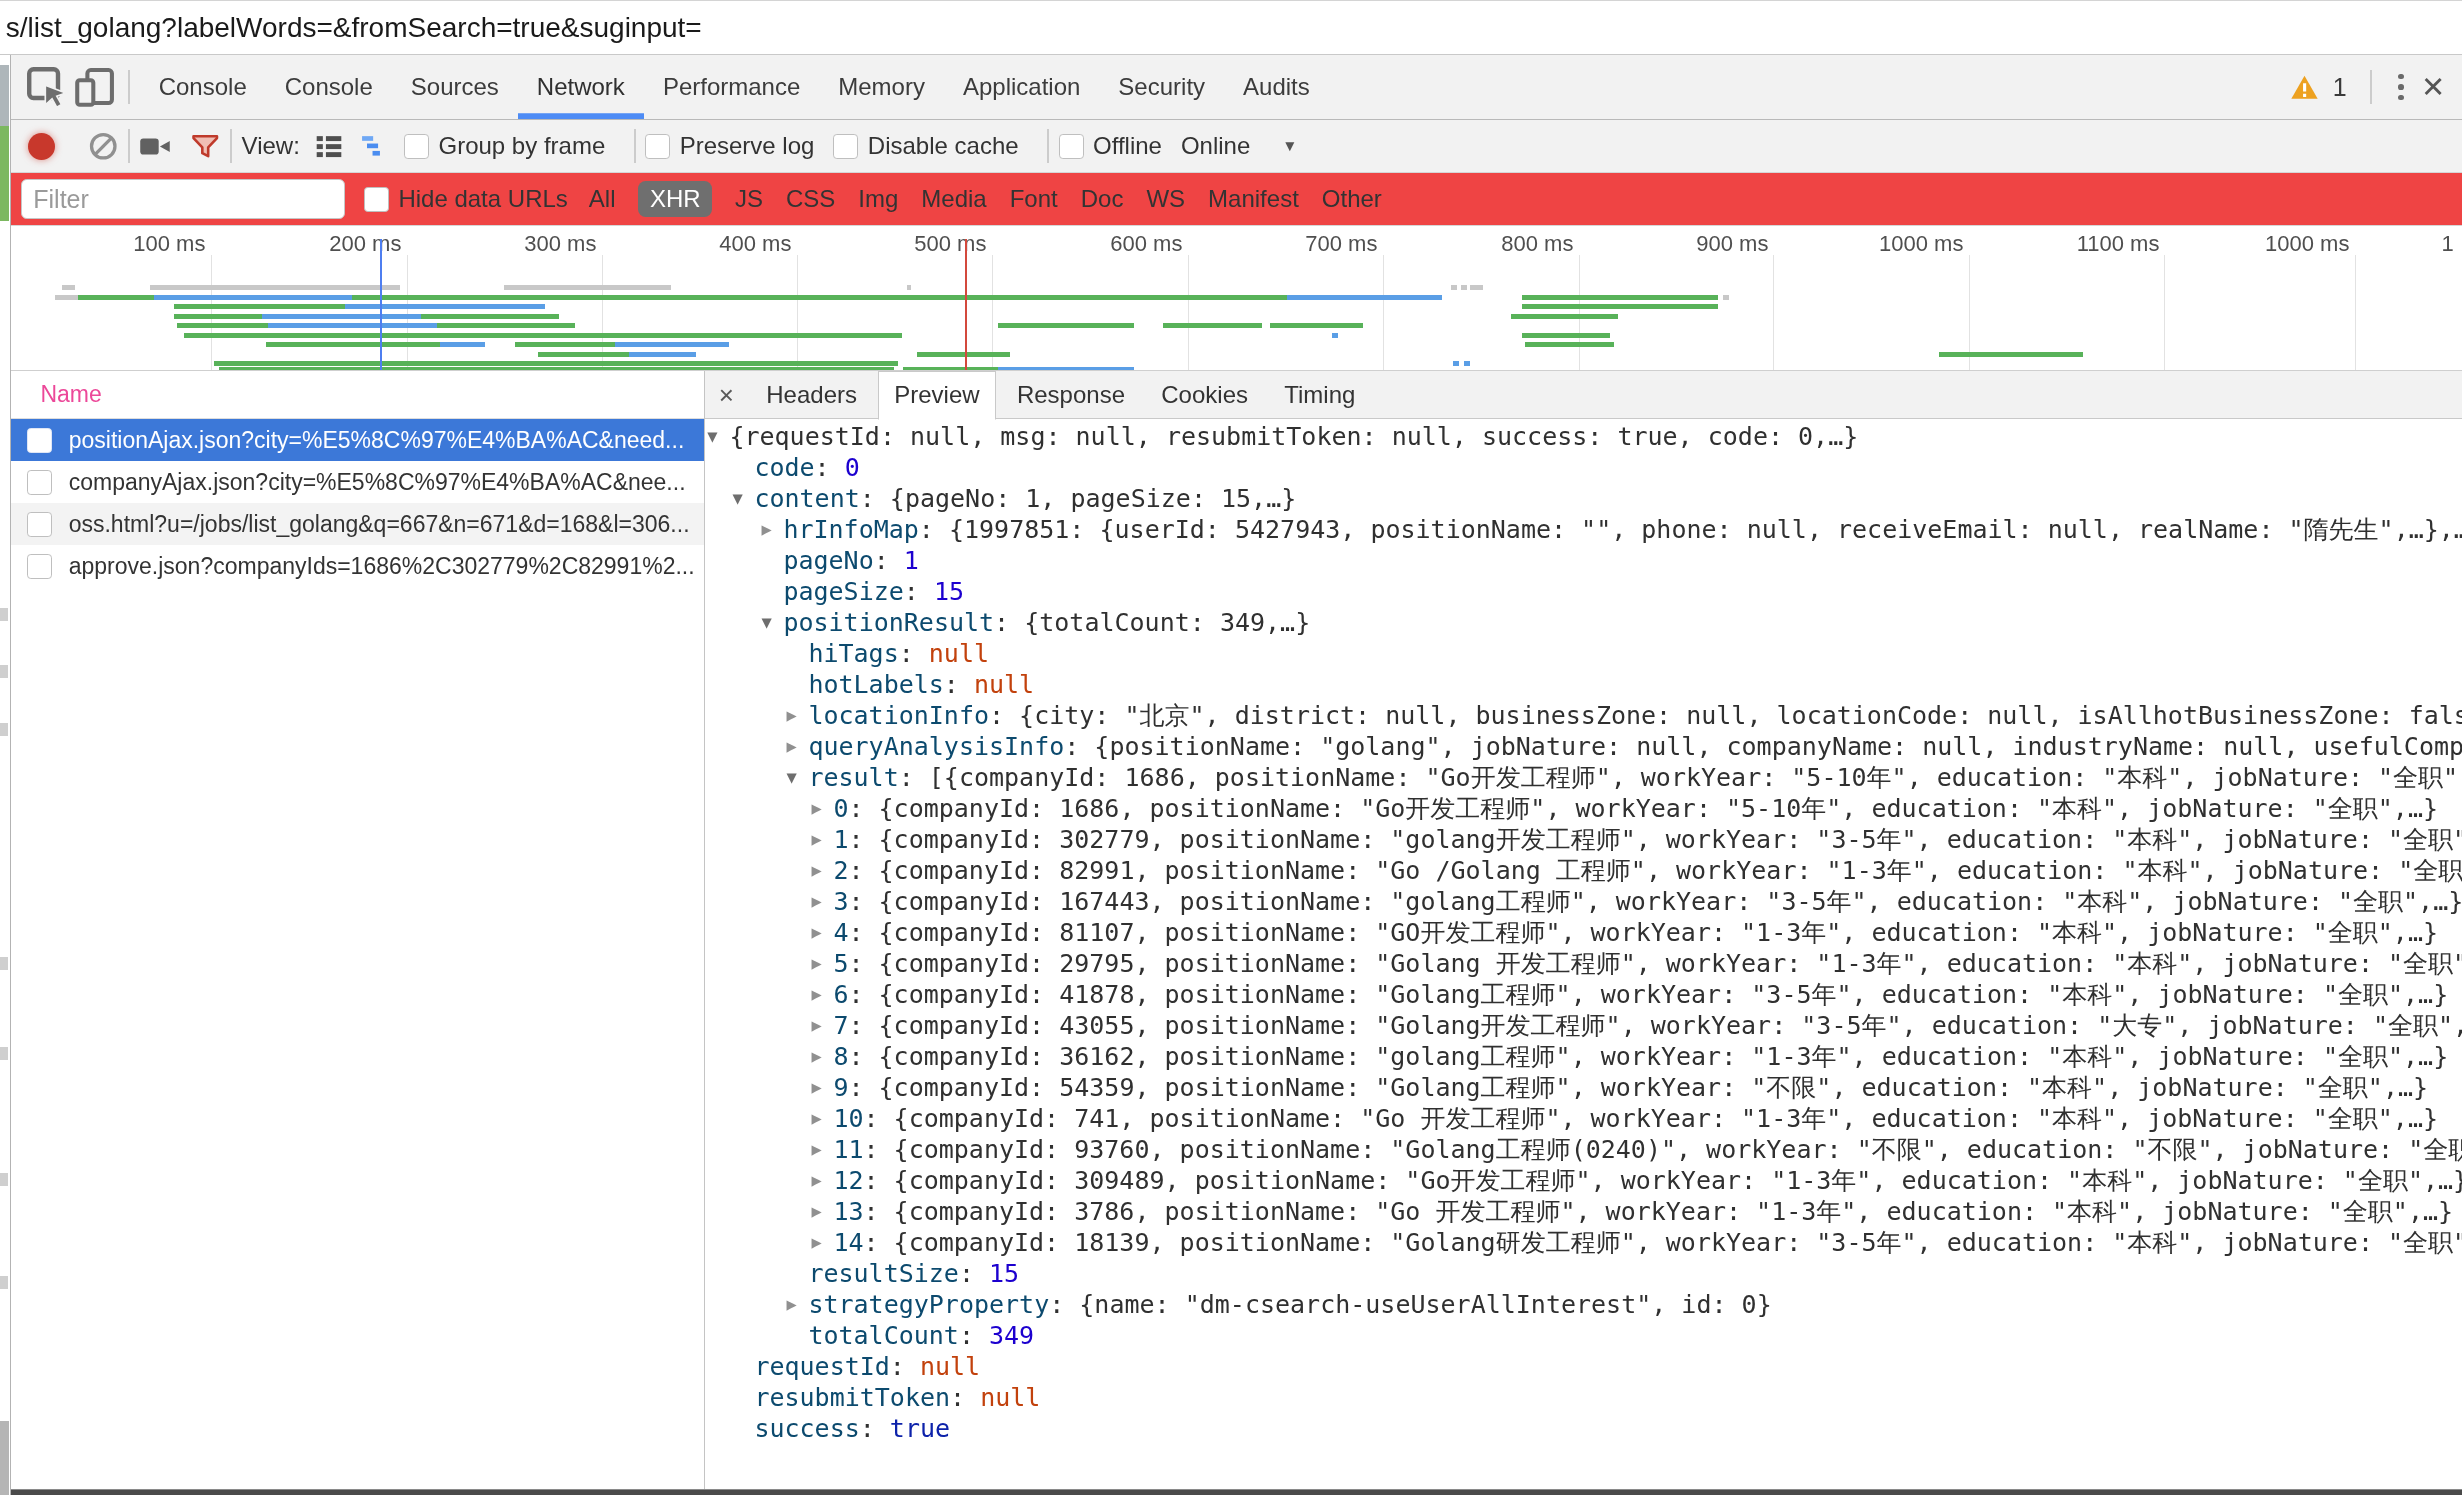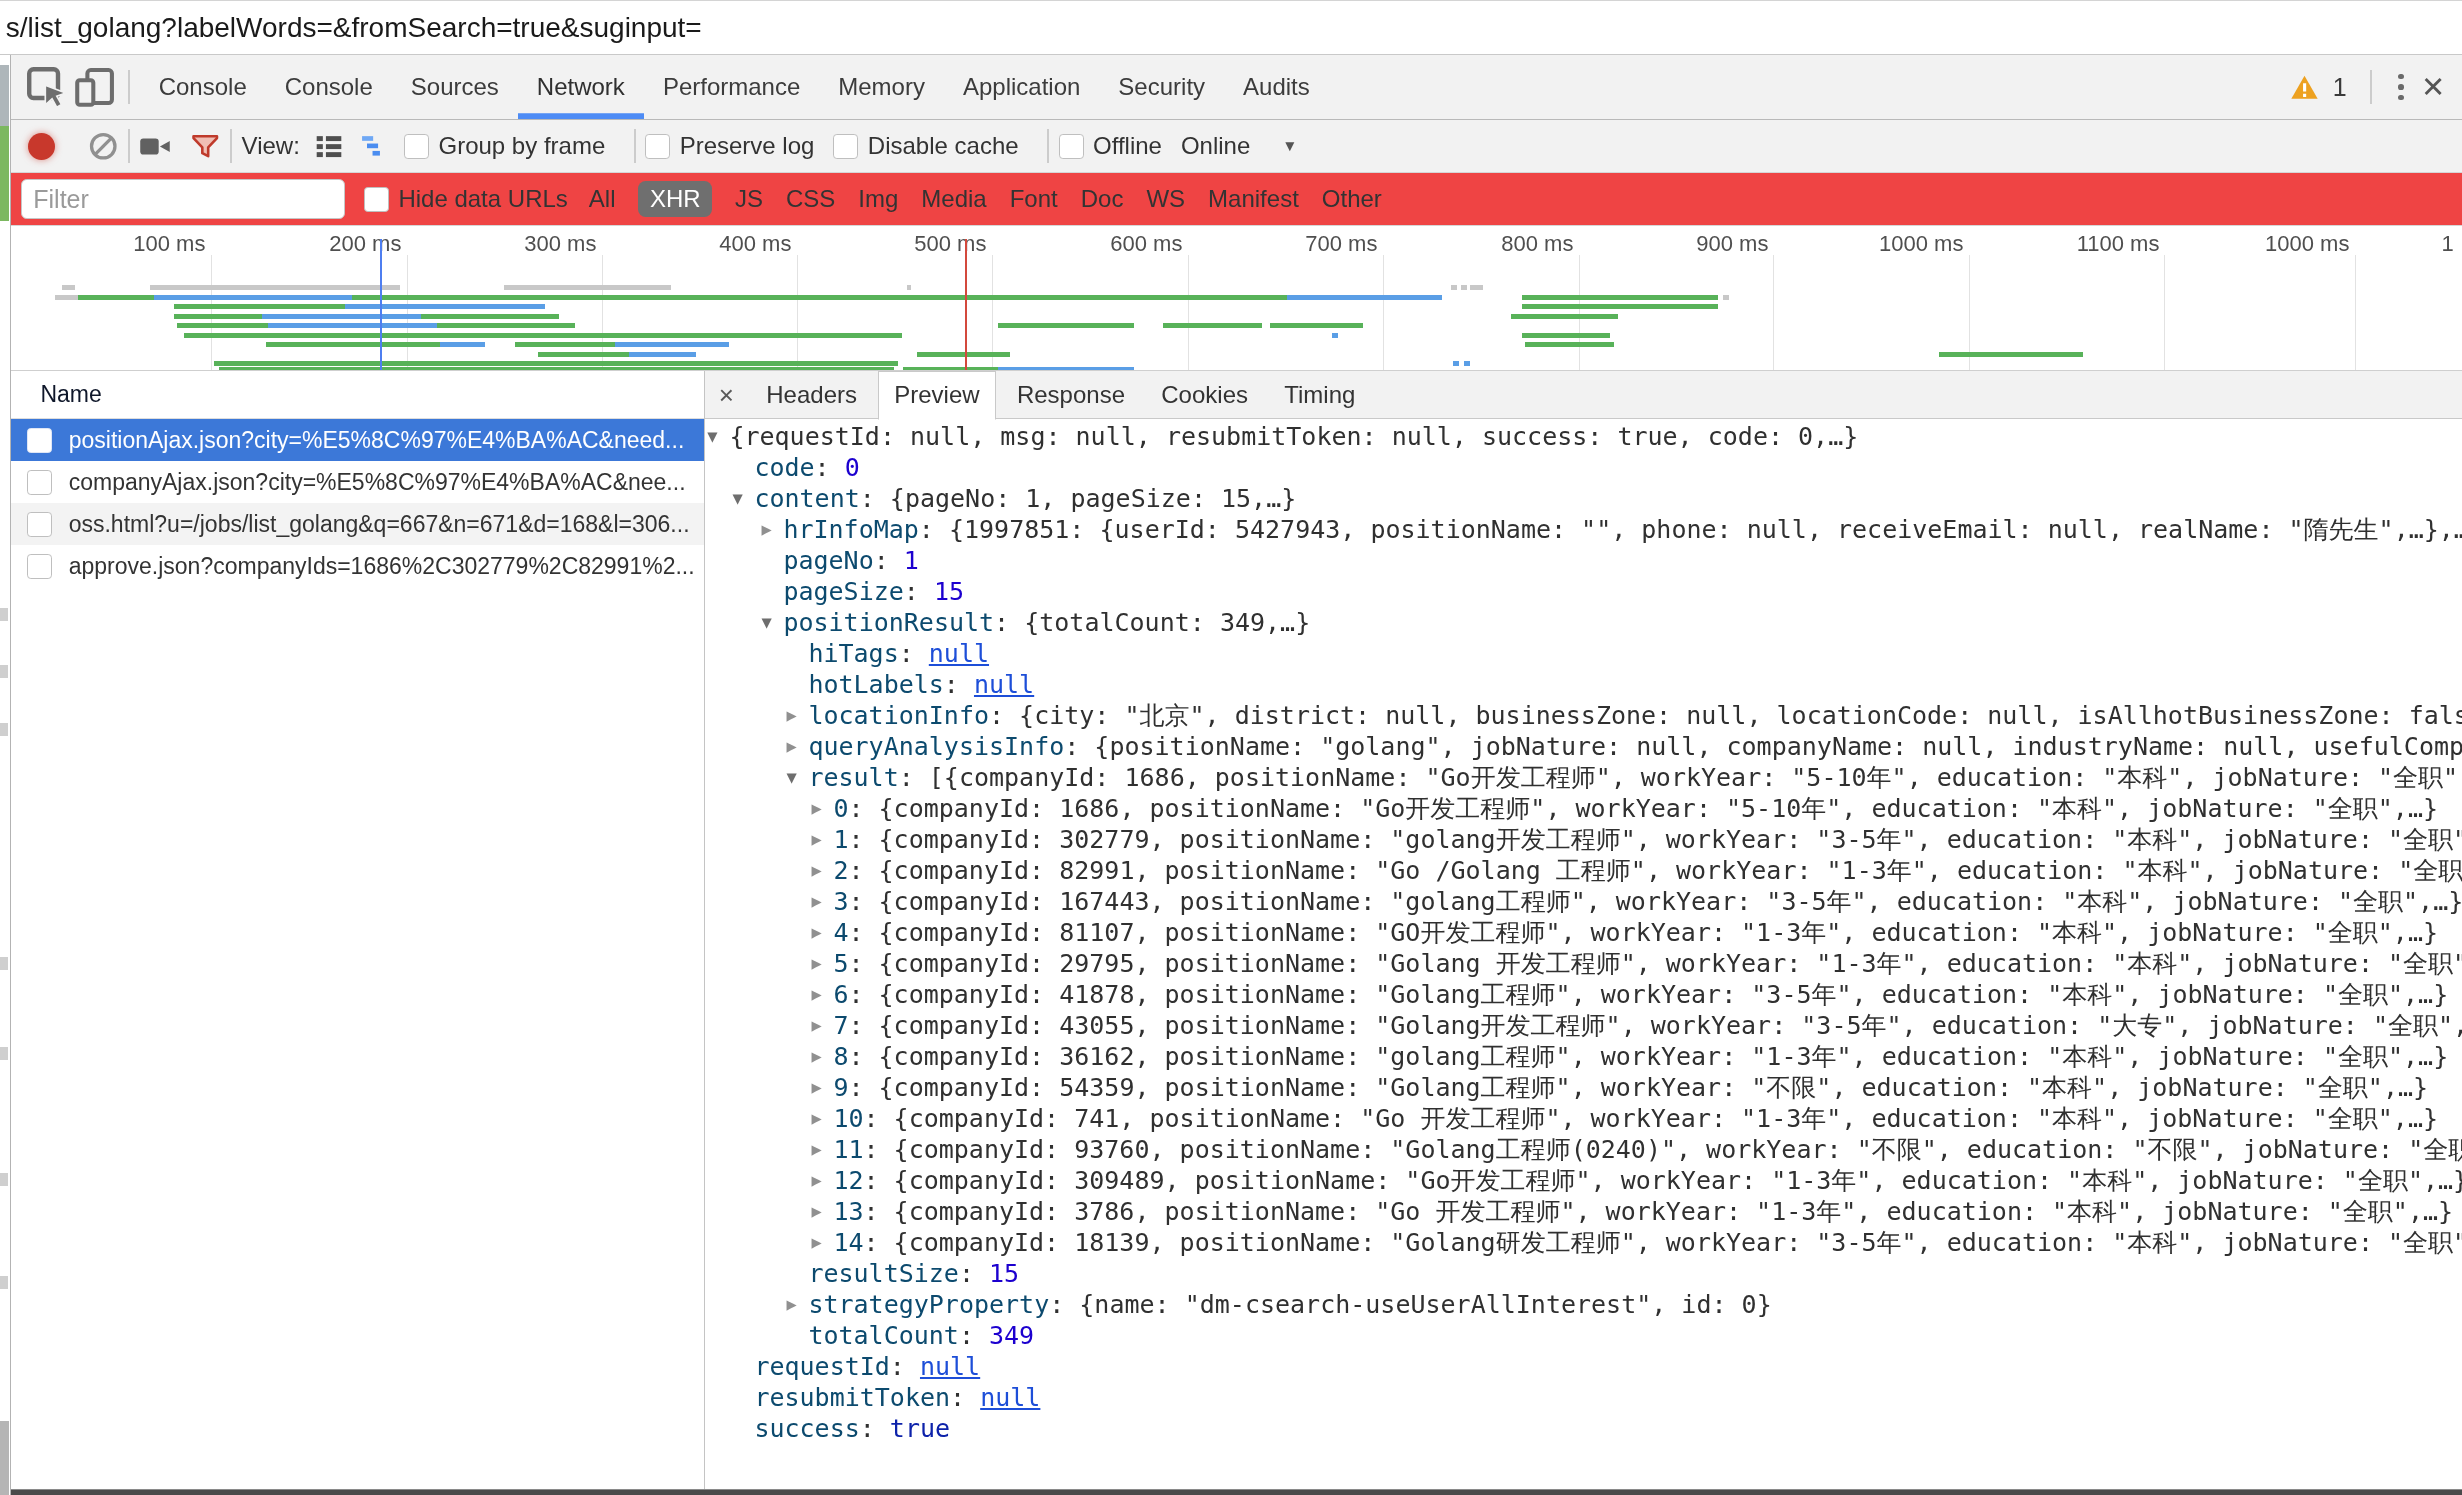--- a/index.html
+++ b/index.html
@@ -63,21 +63,21 @@
   .tick-label { position:absolute; top:4.8px; width:141px; text-align:right; font-size:22px; color:#4f4f4f;
                 white-space:nowrap; }
   .gridline { position:absolute; top:29px; height:116px; width:1px; background:#e2e2e2; }
   .bar { position:absolute; height:4.8px; }
   .evt-line { position:absolute; top:13.4px; height:132px; width:1.9px; }
 
   
   .main { flex:1; display:flex; min-height:0; }
   .left { width:694px; flex:none; border-right:1.9px solid #c4c4c4; display:flex; flex-direction:column;
           background:#fff; }
-  .name-header { height:48px; border-bottom:1.9px solid #ddd; font-size:23px; color:#0f172a;
+  .name-header { height:48px; border-bottom:1.9px solid #ddd; font-size:23px; color:#ec4899;
                  display:flex; align-items:center; padding-left:29px; flex:none; }
   .req-row { height:42px; display:flex; align-items:center; padding-left:15.3px; gap:17px;
              font-size:23px; color:#333; white-space:nowrap; overflow:hidden; flex:none; }
   .req-row.stripe { background:#f3f3f3; }
   .req-row.selected { background:#3c78d8; color:#fff; }
   .list-rest { flex:1; }
   .status-bar { height:61px; border-top:1.9px solid #ccc; background:#f1f1f1; font-size:23px; color:#585858;
                 display:flex; align-items:center; padding-left:13.4px; flex:none; white-space:nowrap; overflow:hidden; }
 
   .right { flex:1; display:flex; flex-direction:column; min-width:0; background:#fff; }
@@ -87,21 +87,21 @@
   .dtab { display:flex; align-items:center; padding:0 15.3px; margin-right:5.7px; }
   .dtab.active { background:#fff; border:1.9px solid #c9c9c9; border-bottom:1.9px solid #fff;
                  margin-bottom:-1.9px; }
 
   
   .json { flex:1; overflow:hidden; padding-top:1.9px; font-family:"DejaVu Sans Mono", monospace;
           font-size:25px; color:#303030; }
   .jl { position:relative; height:31px; line-height:31px; white-space:pre; }
   .arr { position:absolute; top:0; font-size:17px; line-height:31px; }
   .arr.o { color:#6e6e6e; } .arr.c { color:#909090; }
-  .k { color:#0c4a6e; } .n { color:#1c00cf; } .u { color:#1d4ed8;text-decoration:underline; }
+  .k { color:#0c4a6e; } .n { color:#1c00cf; } .u { color:#c2410c; }
   .b { color:#0d22aa; } .p { color:#303030; }
 
   .bottom-strip { height:5.7px; background:#4a4a4a; border-top:1.9px solid #8a8a8a; flex:none; }
 </style>
 </head>
 <body>
 
 <div class="url-bar">s/list_golang?labelWords=&amp;fromSearch=true&amp;suginput=</div>
 
 <div class="sliver">

